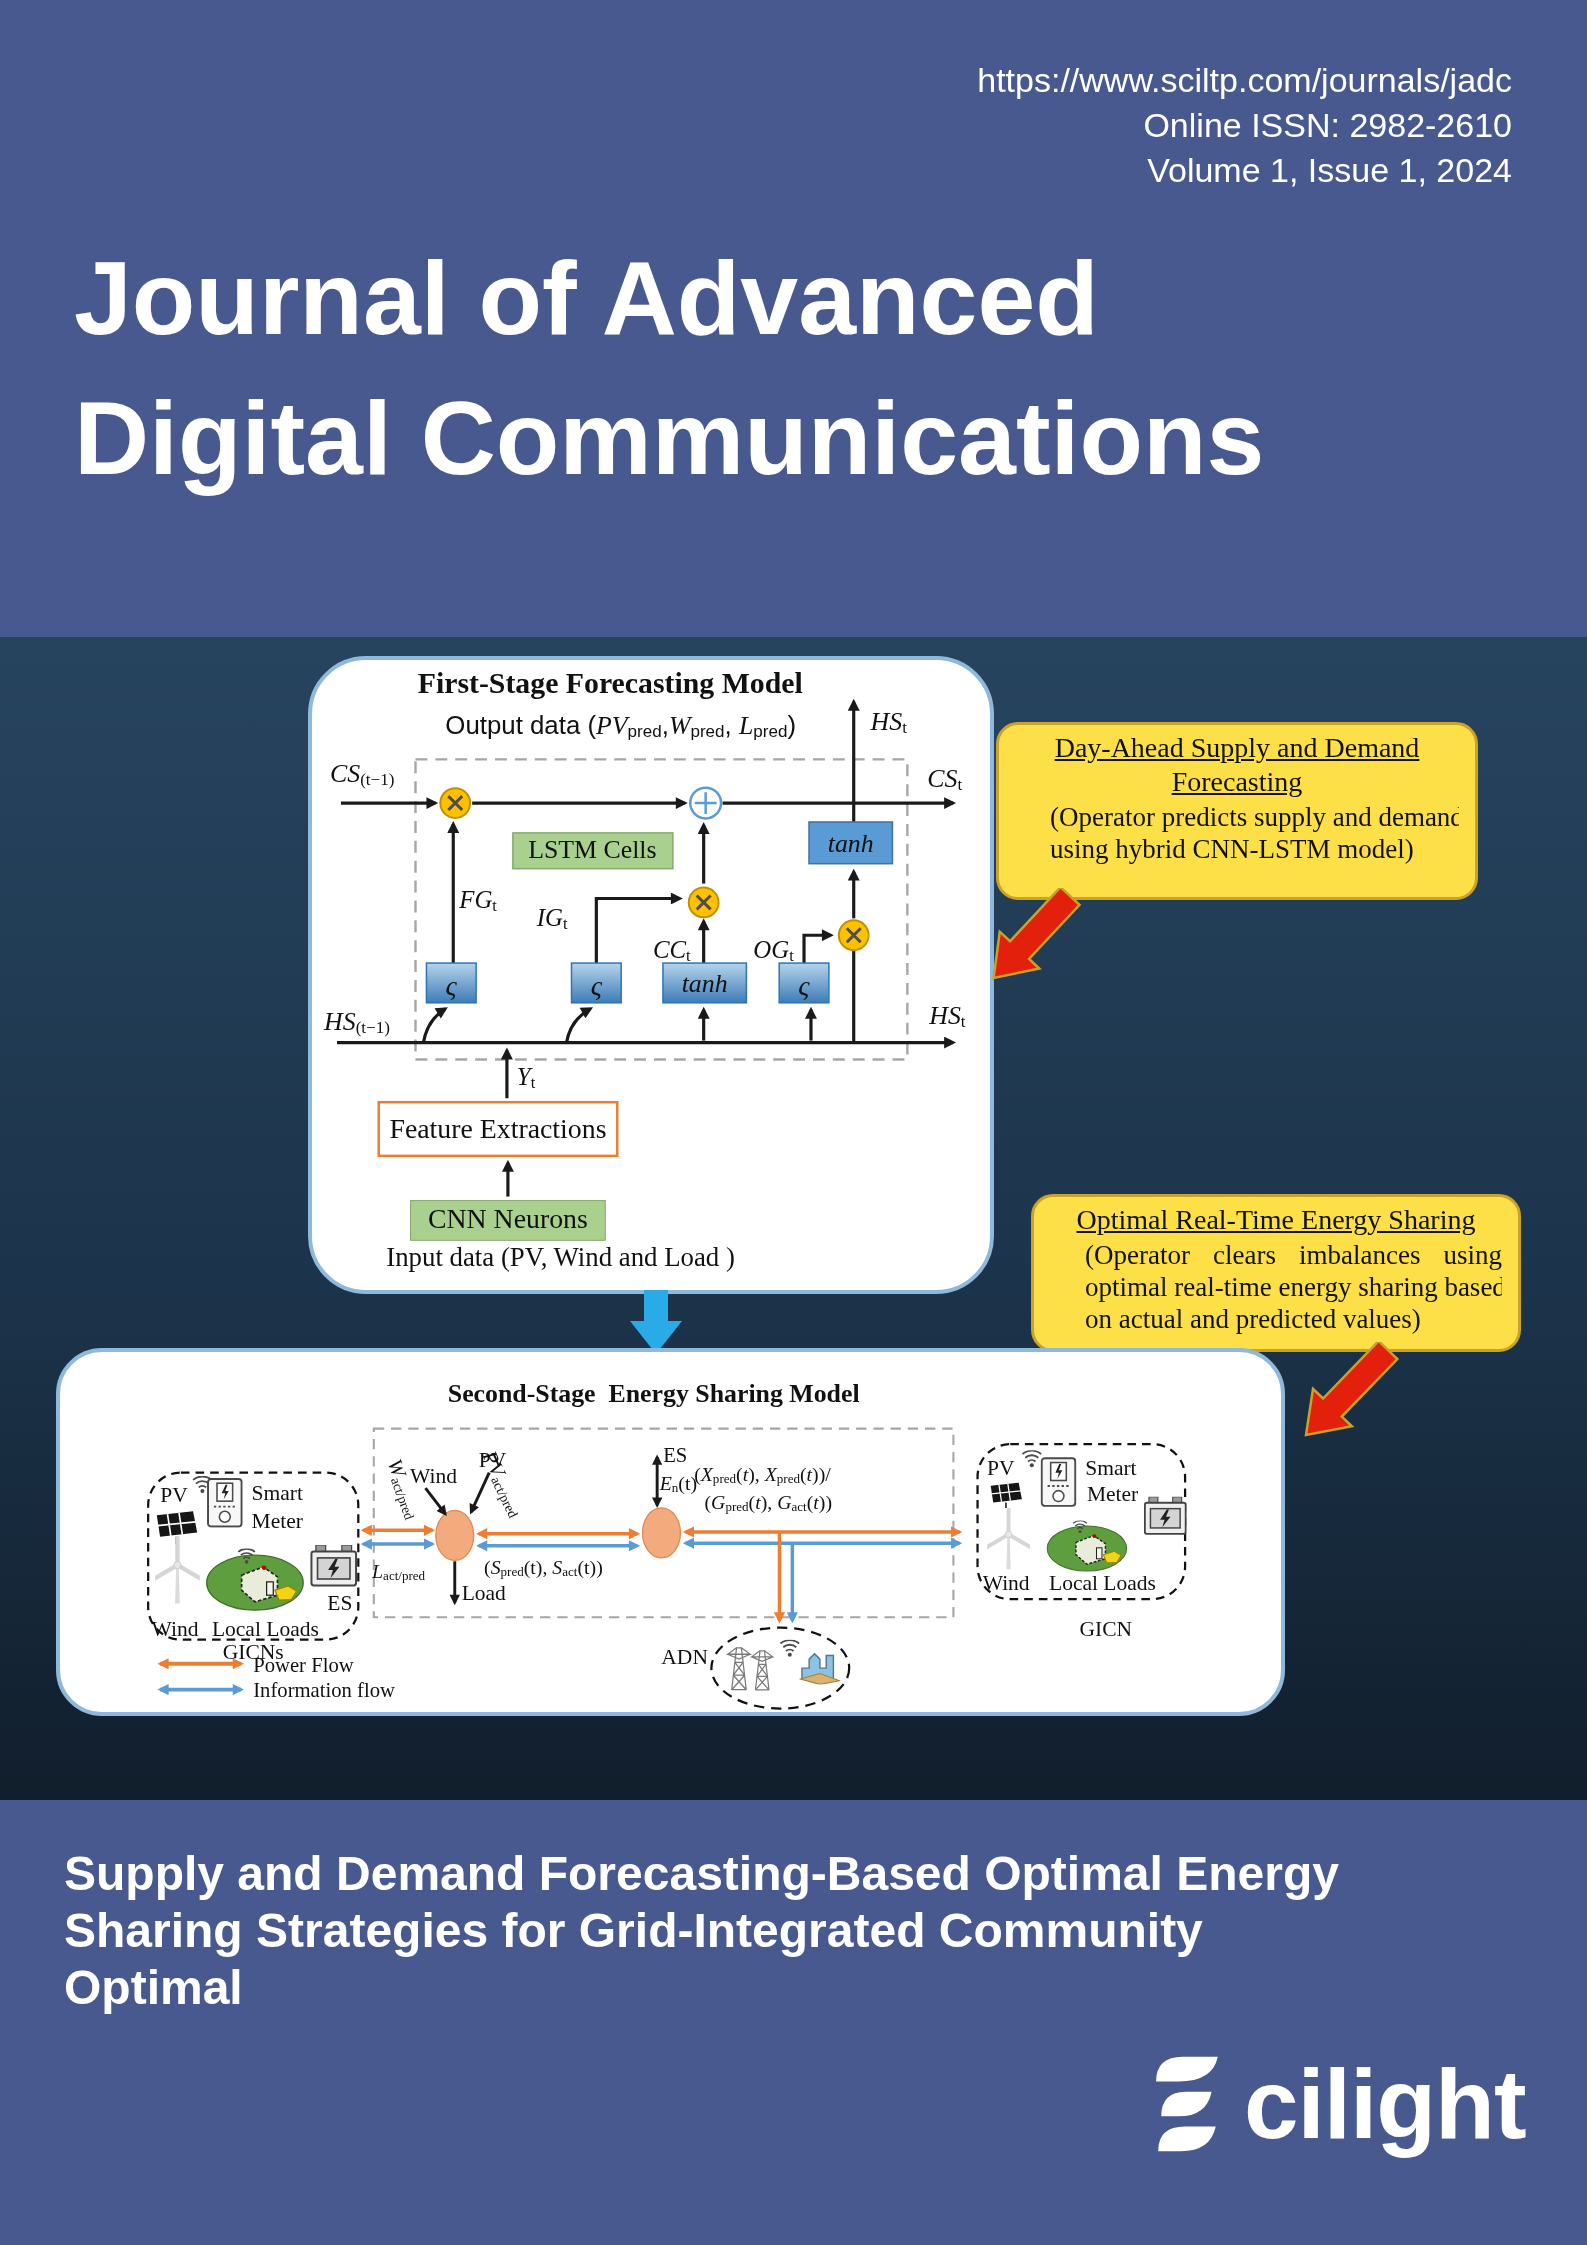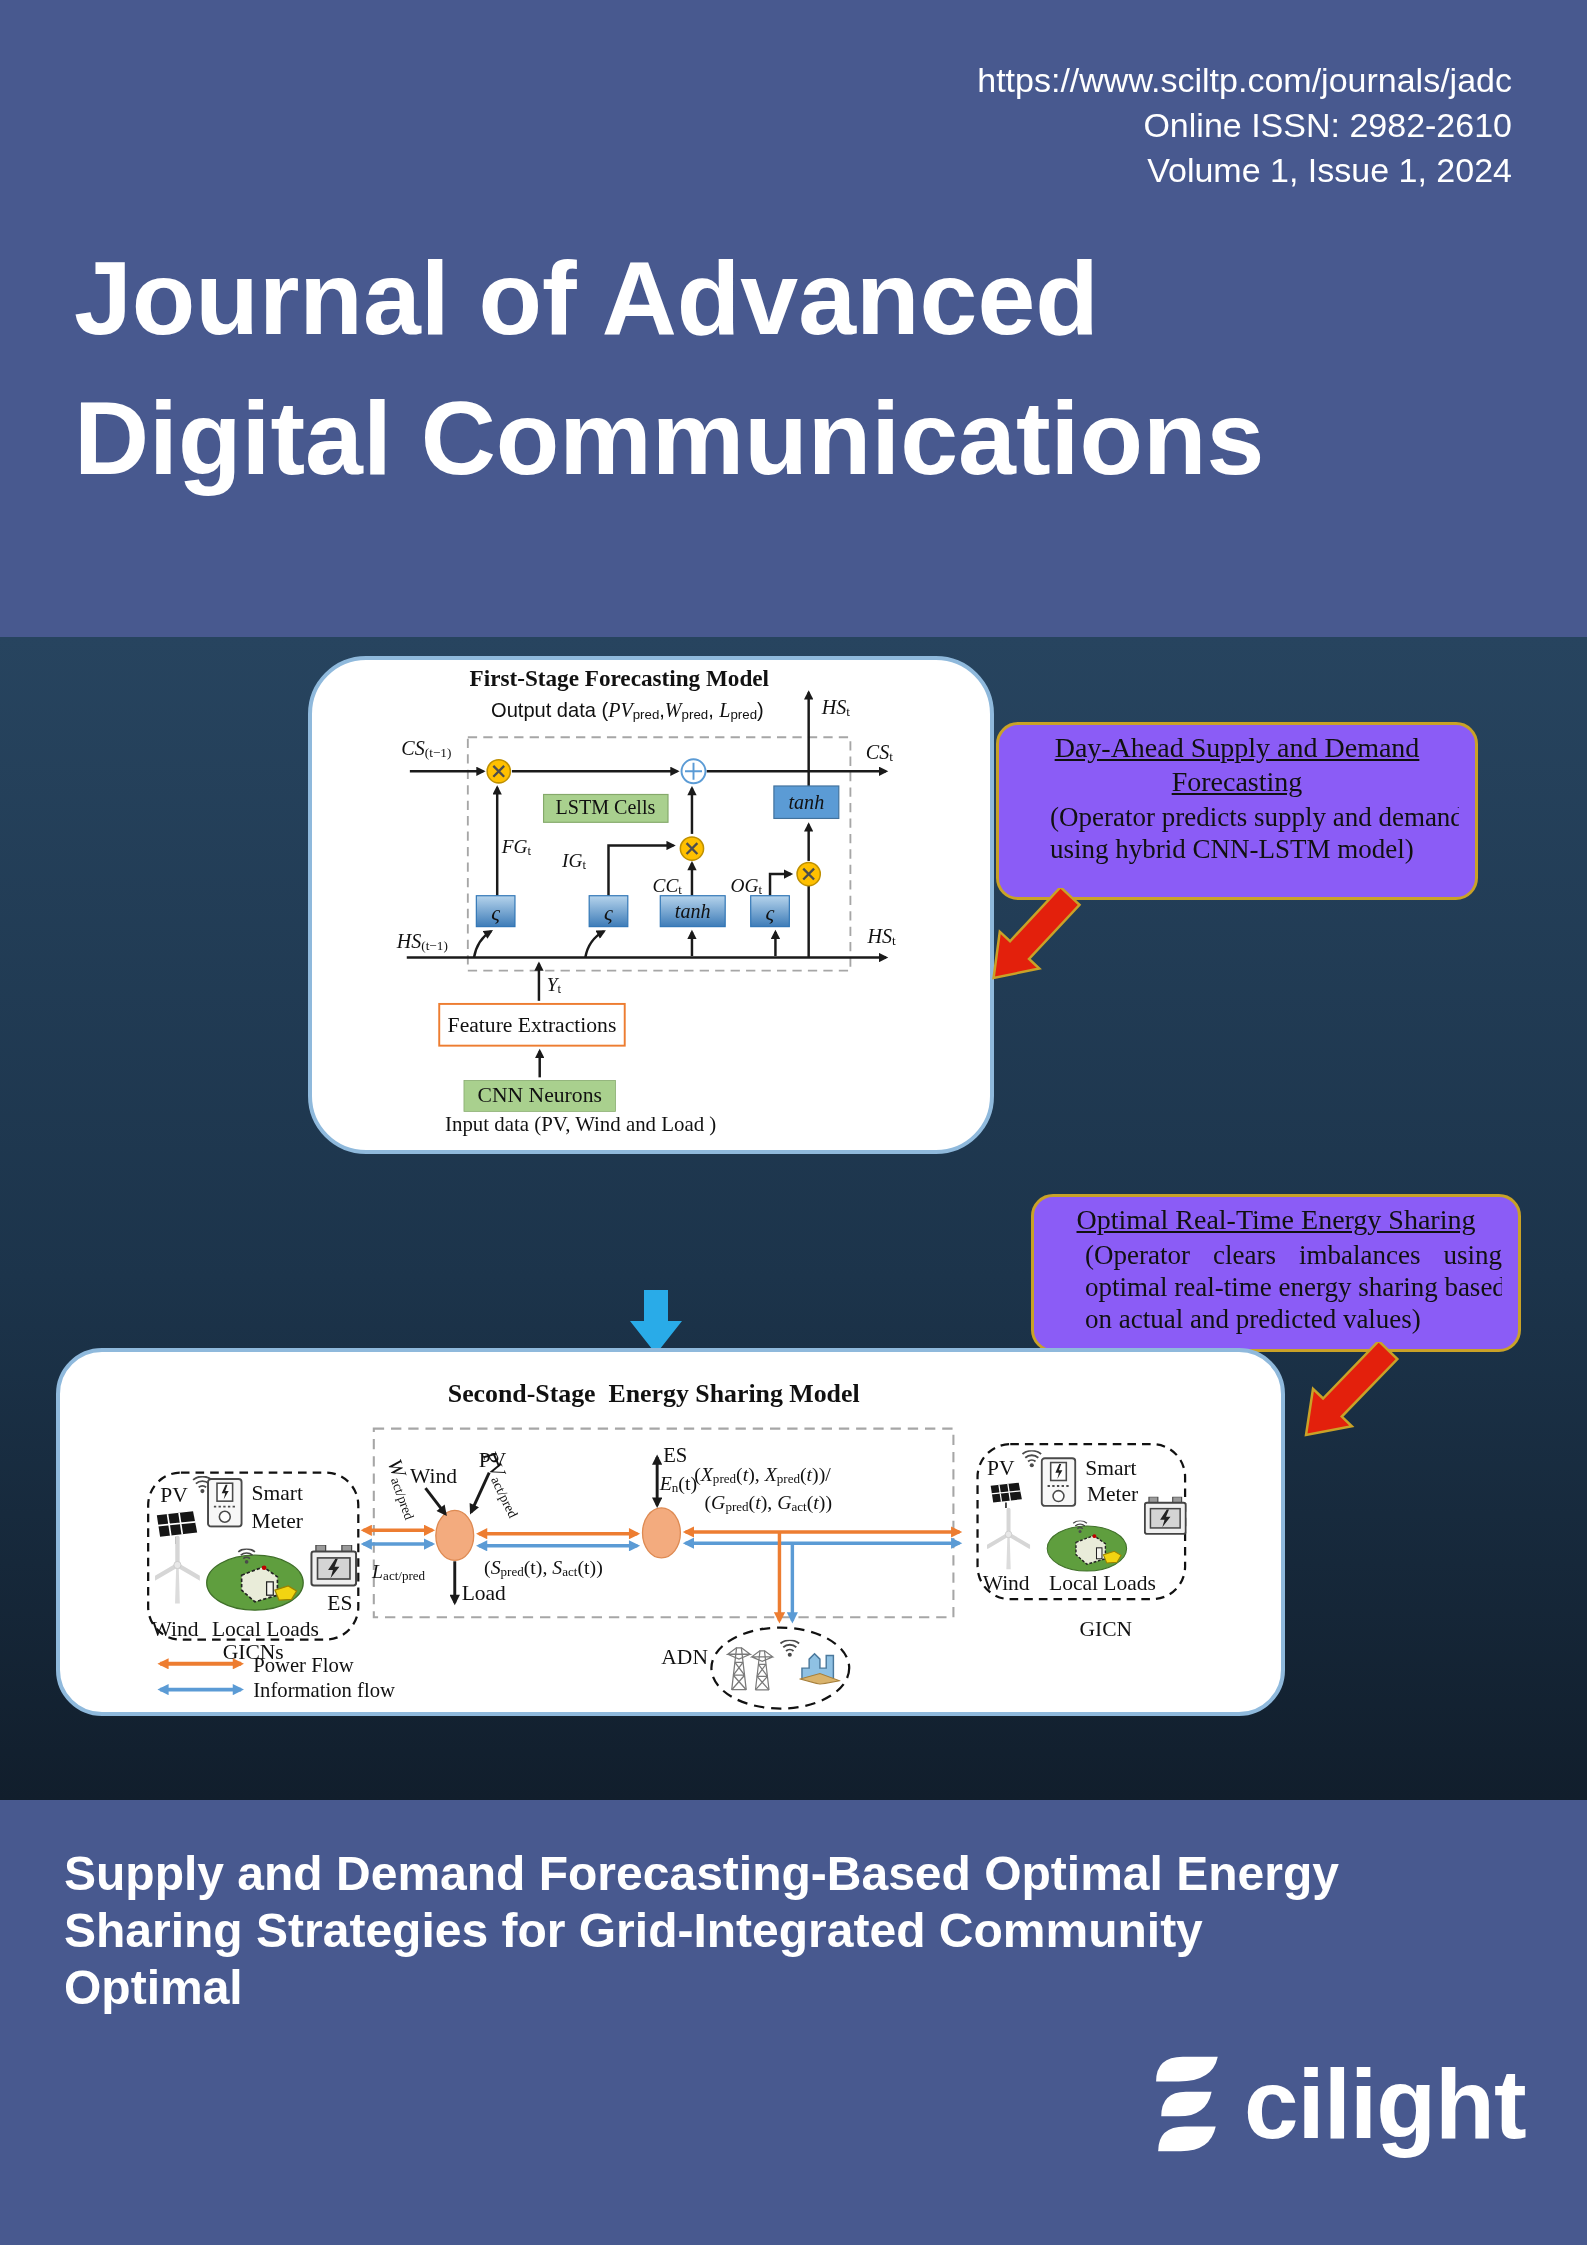--- a/index.html
+++ b/index.html
@@ -9,25 +9,25 @@
   .band-dark{position:absolute;left:0;top:637px;width:1587px;height:1163px;
              background:linear-gradient(180deg,#27445F 0%,#1C344B 55%,#111E2C 100%);}
   .band-bottom{position:absolute;left:0;top:1800px;width:1587px;height:445px;background:#48598F;}
 
   .masthead{position:absolute;top:58px;right:75px;text-align:right;color:#fff;
             font-size:34px;line-height:45px;font-weight:400;}
   .journal-title{position:absolute;left:74px;top:228px;color:#fff;font-weight:bold;
                  font-size:104px;line-height:140px;letter-spacing:0px;}
 
   .panel{position:absolute;background:#fff;border:4px solid #8FB9DC;box-sizing:border-box;}
-  .panel1{left:308px;top:656px;width:686px;height:498px;border-radius:58px;}
+  .panel1{left:308px;top:656px;width:686px;height:638px;border-radius:58px;}
   .panel2{left:56px;top:1348px;width:1229px;height:368px;border-radius:46px;}
   .panel svg{position:absolute;left:0;top:0;width:100%;height:100%;}
 
-  .callout{position:absolute;background:#8b5cf6;border:3px solid #C9A227;border-radius:22px;
+  .callout{position:absolute;background:#fde047;border:3px solid #C9A227;border-radius:22px;
            box-sizing:border-box;font-family:"Liberation Serif",serif;color:#111;
            padding:6px 16px;}
   .callout1{left:996px;top:722px;width:482px;height:178px;}
   .callout2{left:1031px;top:1194px;width:490px;height:158px;}
   .co-title{text-align:center;font-size:28px;line-height:34px;text-decoration:underline;}
   .co-body{font-size:27px;line-height:32px;margin-top:2px;margin-left:35px;}
   .jline{text-align:justify;text-align-last:justify;white-space:nowrap;overflow:hidden;}
   .lline{text-align:left;white-space:nowrap;overflow:hidden;}
 
   .abs{position:absolute;}

